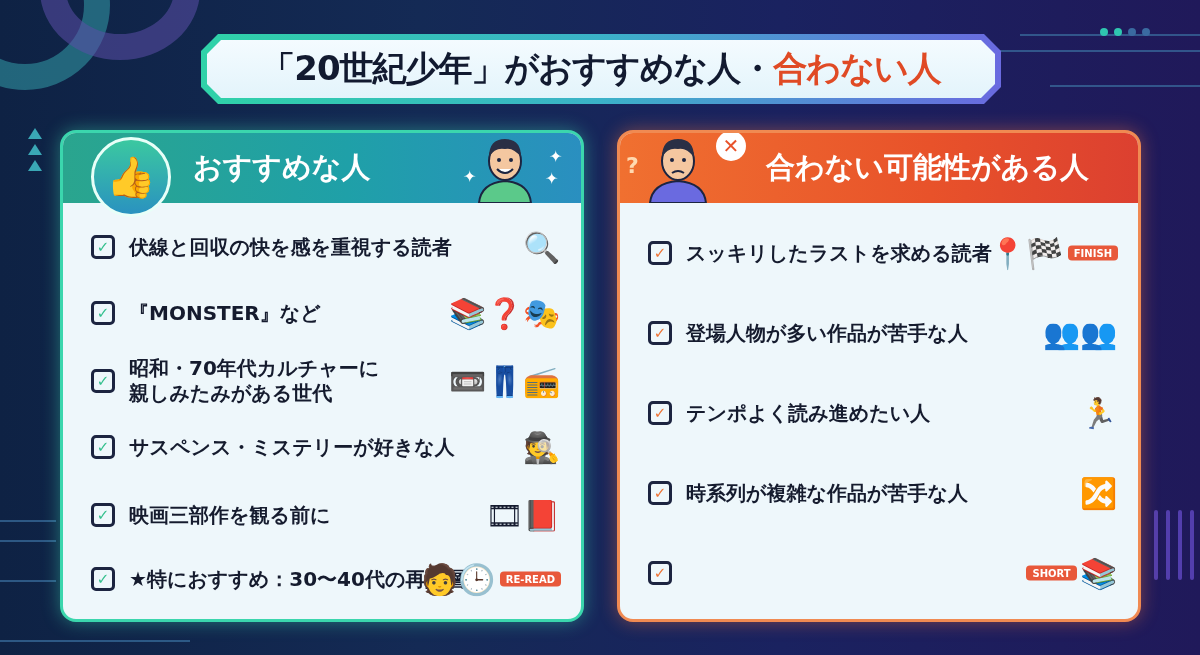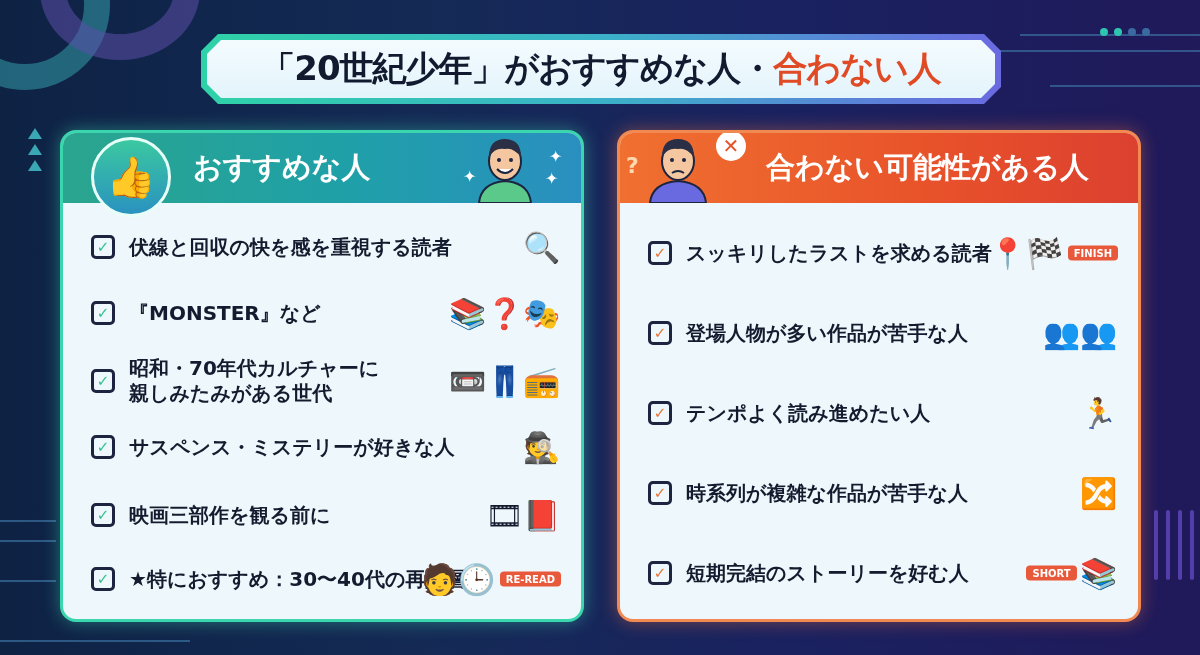--- a/index.html
+++ b/index.html
@@ -229,22 +229,19 @@
       <span class="check">✓</span>
       <div class="item-text">
           <div>時系列が複雑な作品が苦手な人</div>
         </div>
       <div class="illus">
           <span class="ill">🔀</span>
         </div>
     </div>
     <div class="item" style="top:340px;height:60px">
       <span class="check">✓</span>
-      <div class="item-text">
-          <div>短期完結のストーリーを好む人</div>
-        </div>
       <div class="illus">
           <span class="tag">SHORT</span>
           <span class="ill">📚</span>
         </div>
     </div>
   </div>
 </div>
 
 </body></html>

